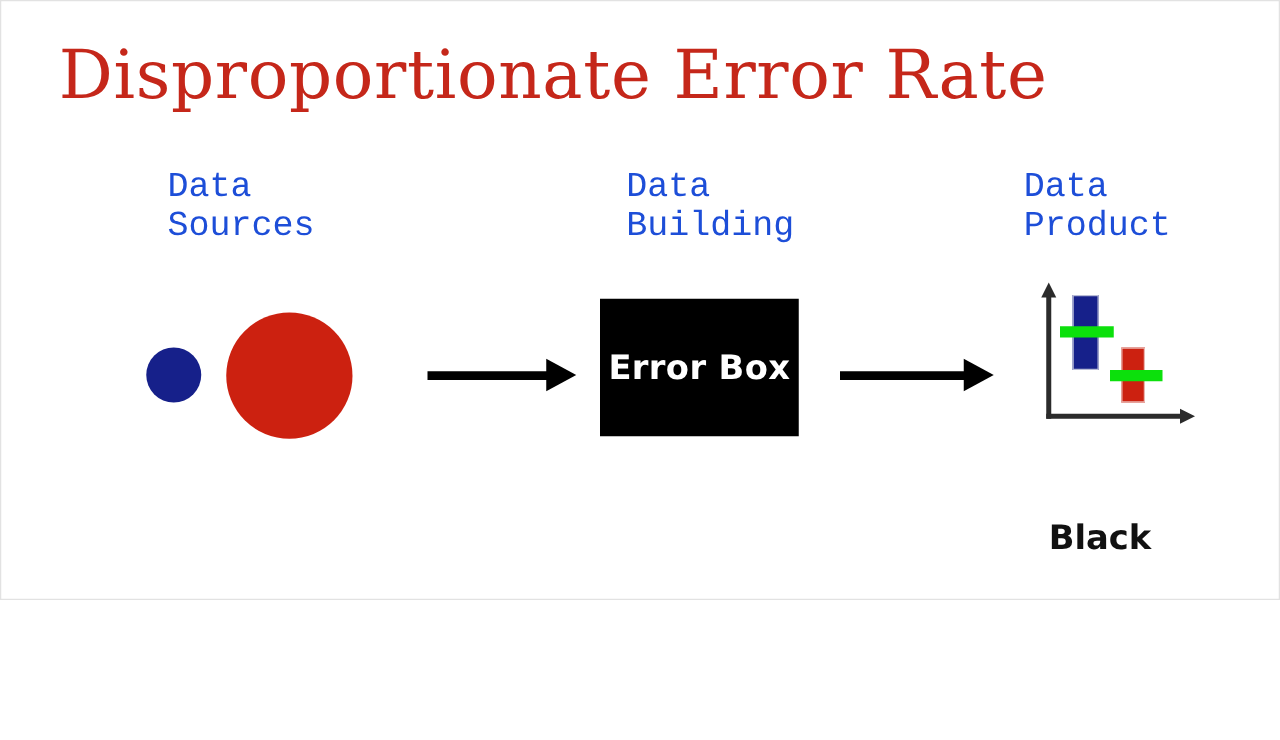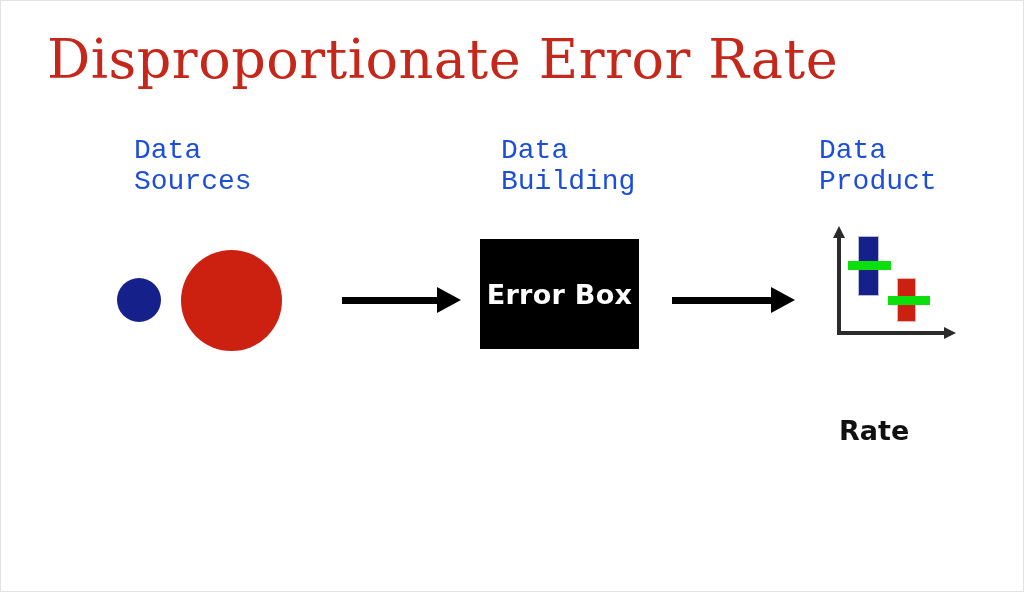--- a/index.html
+++ b/index.html
@@ -6,21 +6,21 @@
     margin: 0;
     padding: 0;
     background: #ffffff;
   }
   body {
     font-family: "Liberation Sans", sans-serif;
   }
   #canvas {
     position: relative;
     width: 1024px;
-    height: 592px;
+    height: 480px;
     background: #ffffff;
     border: 1px solid #e2e2e2;
     box-sizing: border-box;
     overflow: hidden;
   }
 
   
   #title {
     position: absolute;
     left: 46px;
@@ -240,15 +240,15 @@
     <div id="axis-x"></div>
     <div id="axis-x-head"></div>
 
     <div id="bar-blue" class="err-bar"></div>
     <div id="line-blue" class="err-line"></div>
 
     <div id="bar-red" class="err-bar"></div>
     <div id="line-red" class="err-line"></div>
   </div>
 
-  <div id="label-error" class="bottom-label">Rate</div>
+  <div id="label-error" class="bottom-label">Black</div>
 
 </div>
 
 </body></html>

